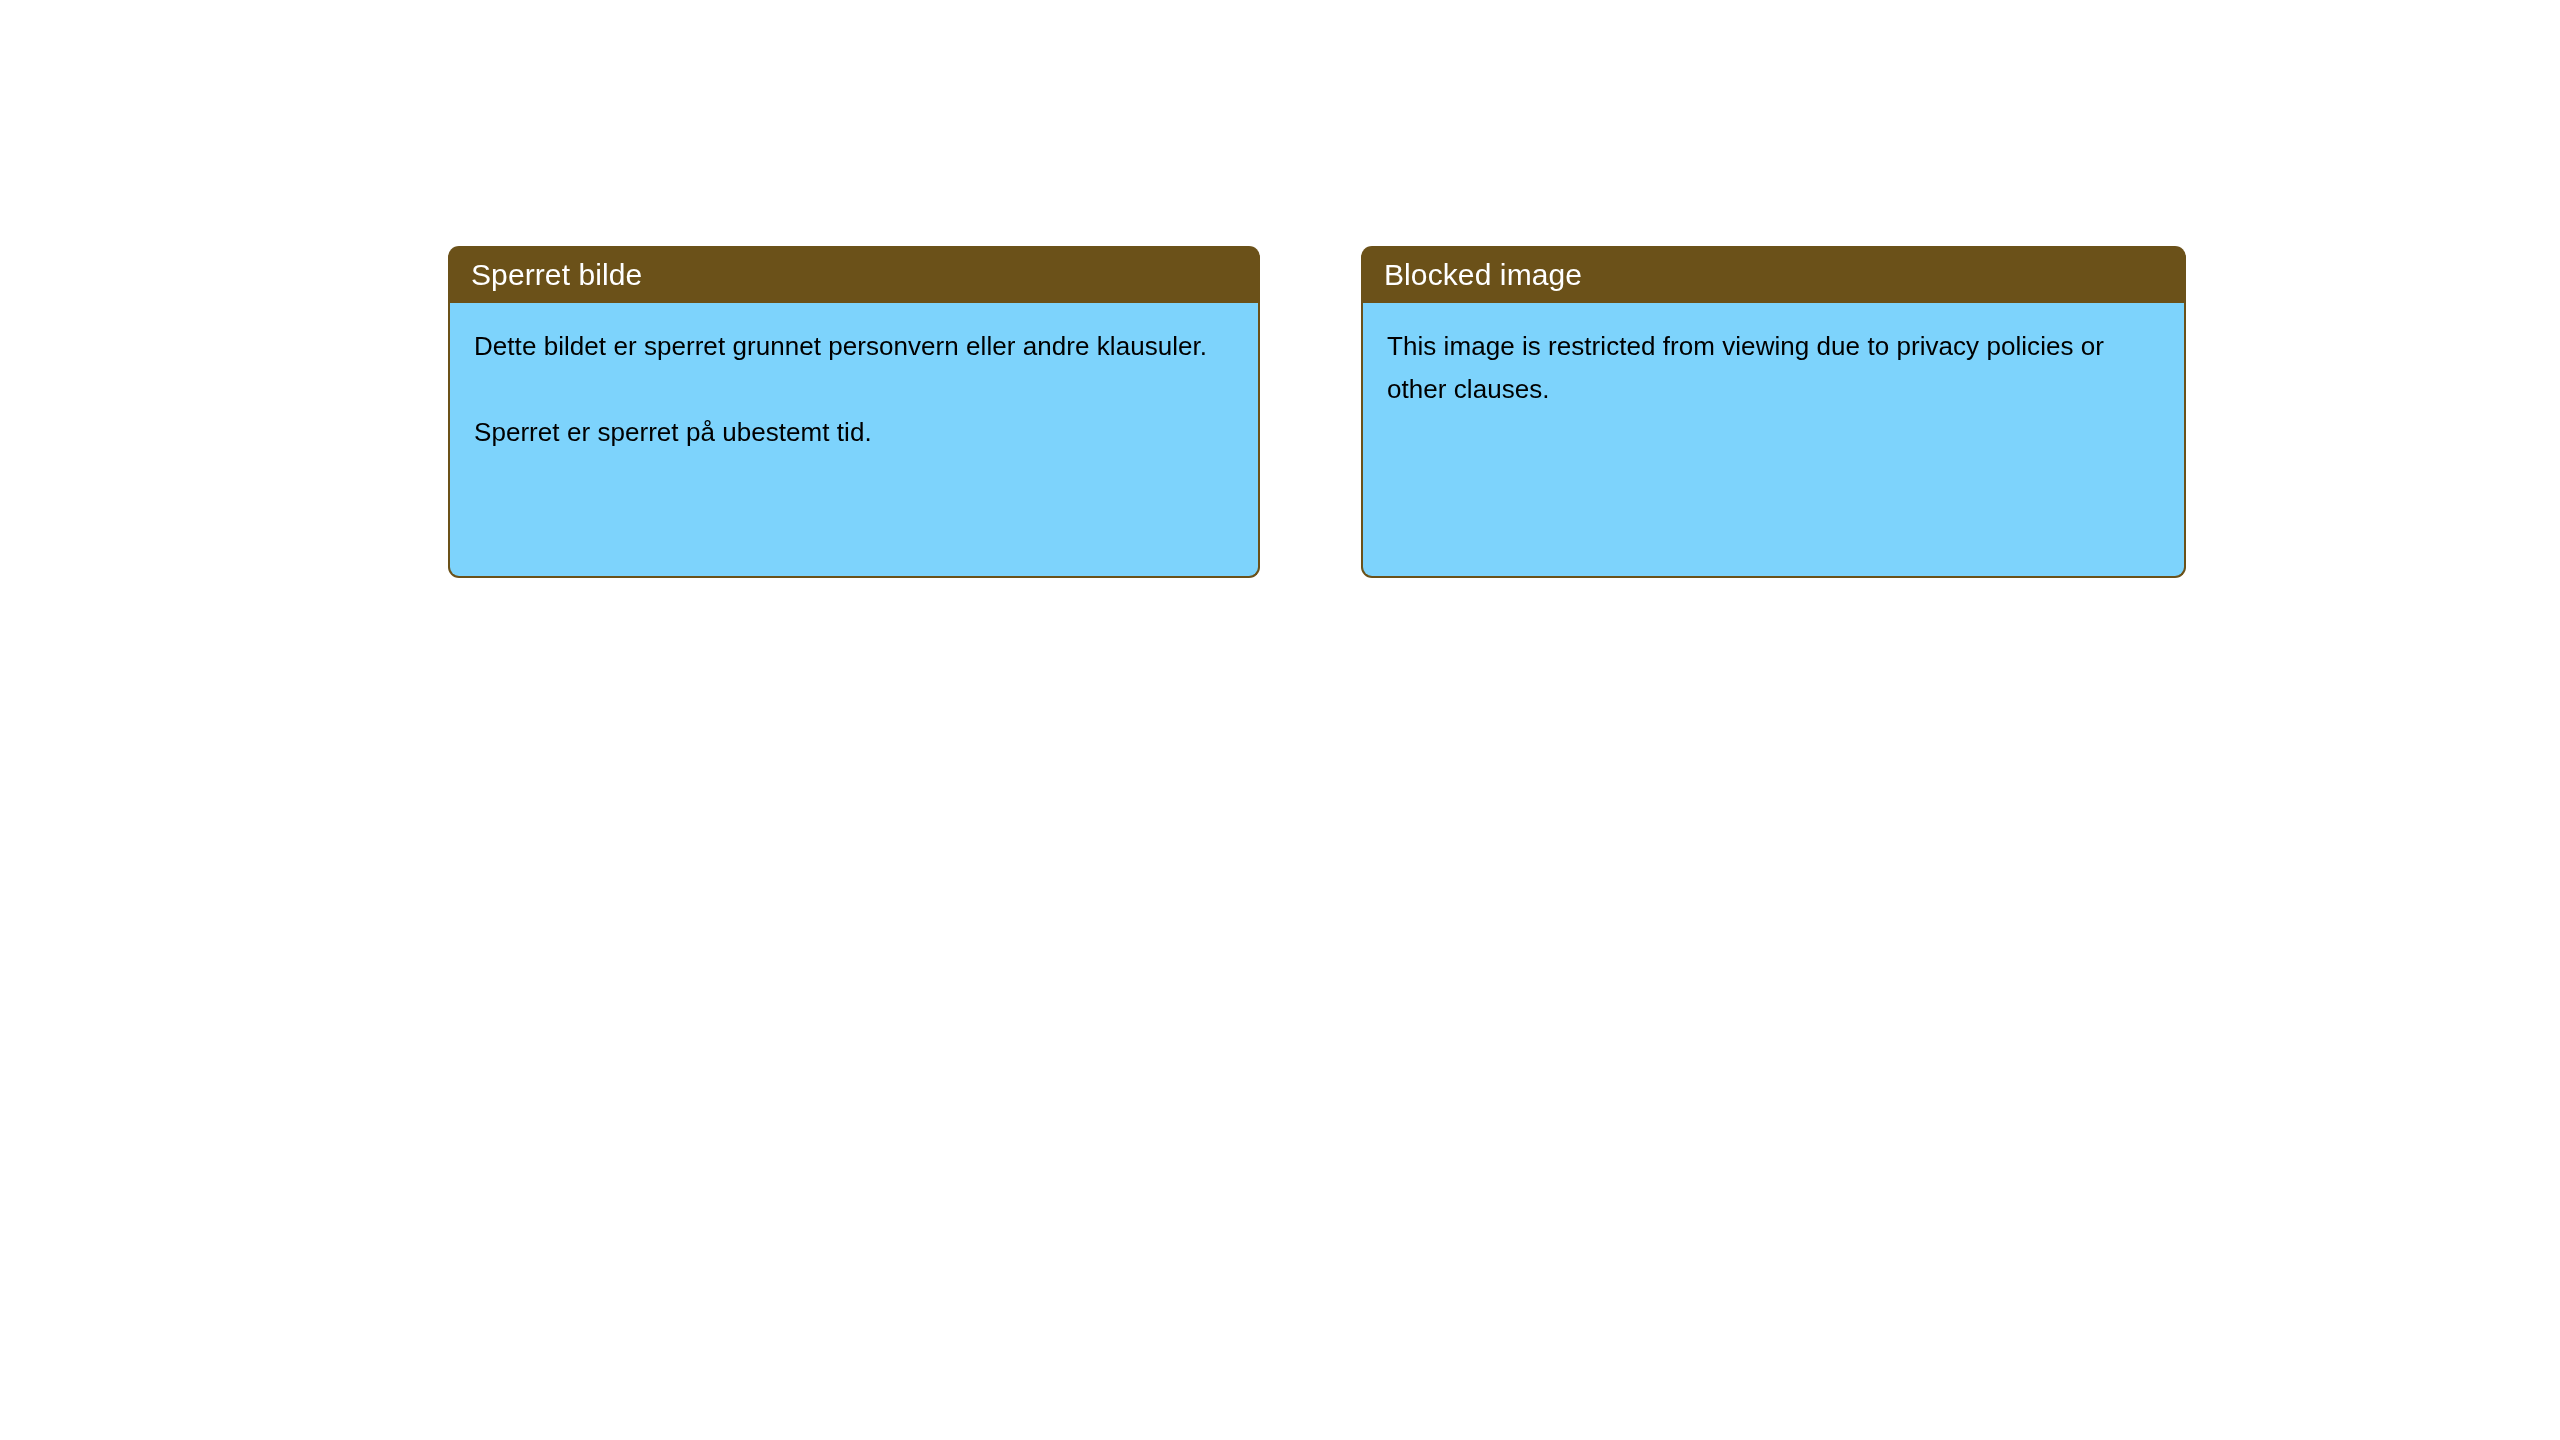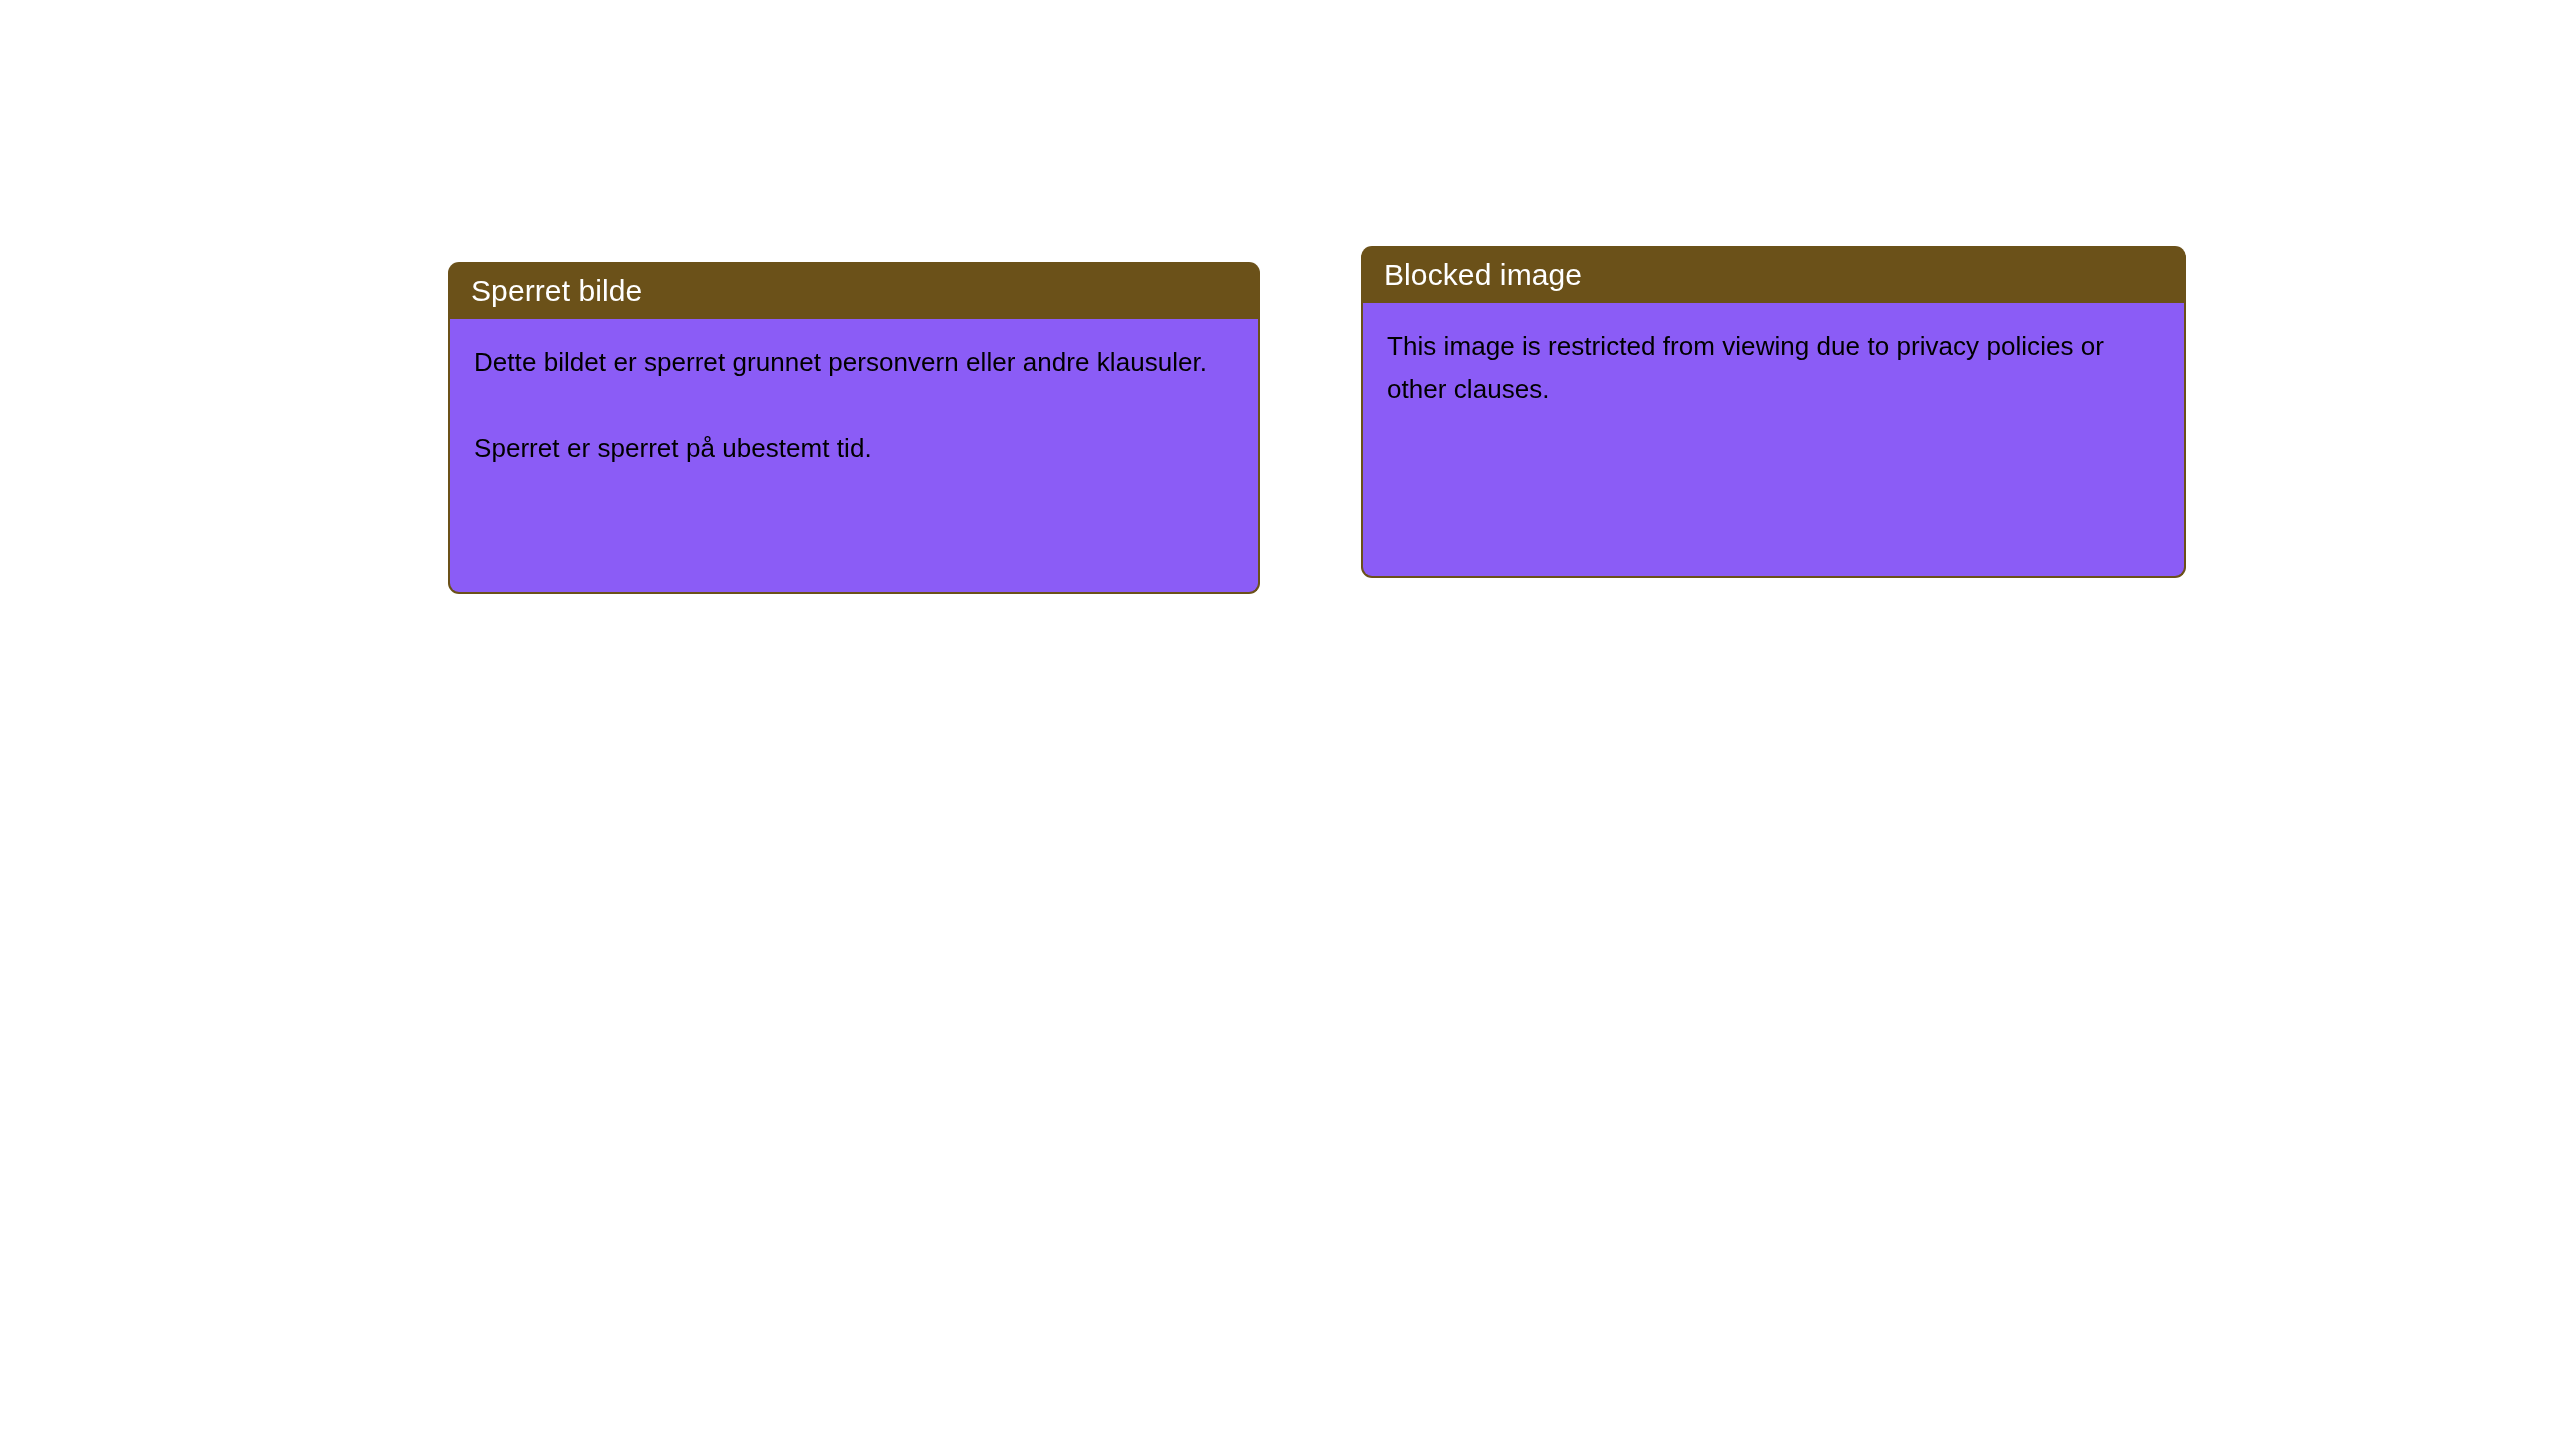--- a/index.html
+++ b/index.html
@@ -43,21 +43,21 @@
     color: #ffffff;
     font-size: 30px;
     line-height: 34px;
     font-weight: 400;
     letter-spacing: 0.1px;
     white-space: nowrap;
   }
 
   .card-body {
     box-sizing: border-box;
-    background: #8b5cf6;
+    background: #7dd3fc;
     border-left: 2px solid #6b5119;
     border-right: 2px solid #6b5119;
     border-bottom: 2px solid #6b5119;
     border-bottom-left-radius: 11px;
     border-bottom-right-radius: 11px;
     padding: 22px 24px 18px 24px;
   }
 
   .card-paragraph {
     color: #000000;
@@ -68,21 +68,21 @@
     letter-spacing: 0.05px;
   }
 
   .paragraph-gap {
     height: 43px;
   }
 
   
   #card-blocked-no {
     left: 448px;
-    top: 262px;
+    top: 246px;
     width: 812px;
     height: 332px;
   }
   #card-blocked-no .card-body {
     height: 275px;
   }
 
   #card-blocked-en {
     left: 1361px;
     top: 246px;

